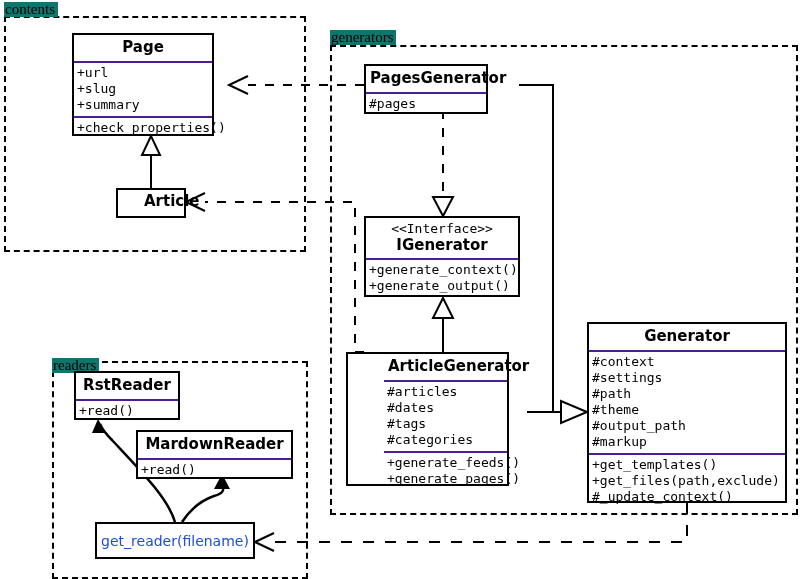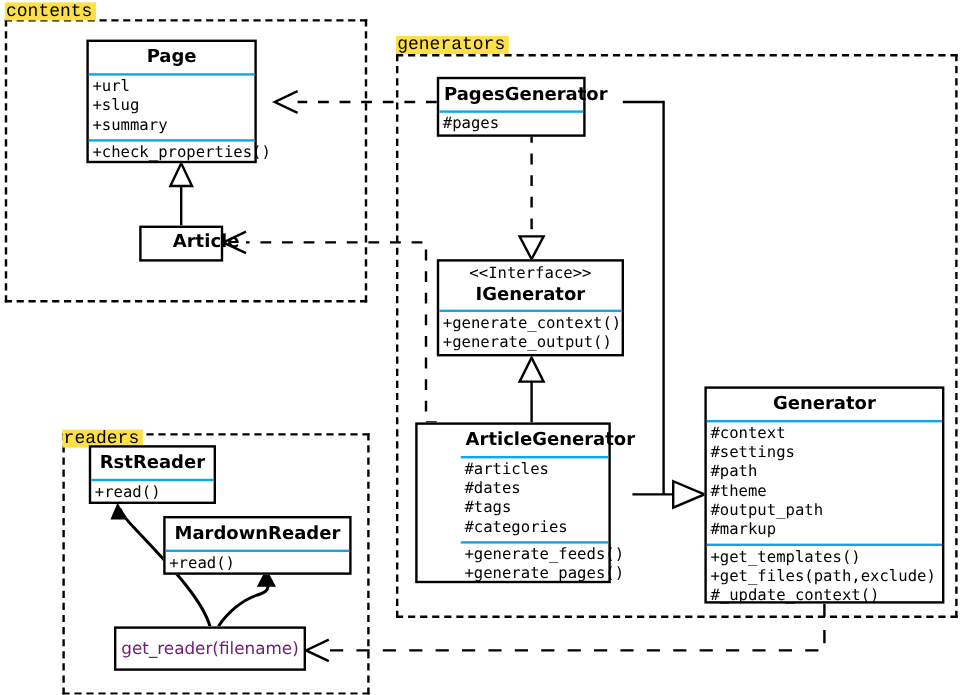--- a/index.html
+++ b/index.html
@@ -25,24 +25,24 @@
   }
   
   .pkg {
     position: absolute;
     box-sizing: border-box;
     border: 2px dashed #000;
     background: transparent;
   }
   .pkg-label {
     position: absolute;
-    font-family: Liberation Mono, monospace;
+    font-family: Liberation Serif, serif;
     font-size: 15px;
     color: #000;
-    background: #fde047;
+    background: #0f766e;
     padding: 0 3px 0 1px;
     line-height: 15px;
     white-space: nowrap;
   }
   
   .cls {
     position: absolute;
     box-sizing: border-box;
     border: 2px solid #000;
     background: #ffffff;
@@ -60,21 +60,21 @@
   }
   .cls .stereo {
     font-family: "DejaVu Sans Mono", monospace;
     font-weight: normal;
     font-size: 13px;
     text-align: center;
     line-height: 16px;
     color: #000;
   }
   .cls .sect {
-    border-top: 2px solid #0ea5e9;
+    border-top: 2px solid #4c1d95;
     padding: 2px 3px 3px 3px;
   }
   .cls .sect .m {
     font-family: "DejaVu Sans Mono", monospace;
     font-size: 13px;
     line-height: 16px;
     color: #000;
     white-space: nowrap;
     text-align: left;
   }
@@ -85,21 +85,21 @@
     border: 2px solid #000;
     background: #ffffff;
     z-index: 5;
     display: flex;
     align-items: center;
     justify-content: center;
   }
   .fnbox span {
     font-family: "DejaVu Sans", sans-serif;
     font-size: 14px;
-    color: #701a75;
+    color: #1d4ed8;
     white-space: nowrap;
   }
 </style>
 </head>
 <body>
 
 <div id="canvas">
 
   <div class="pkg" style="left:4px; top:16px; width:302px; height:236px;
               border-style:dashed; border-image: none;

